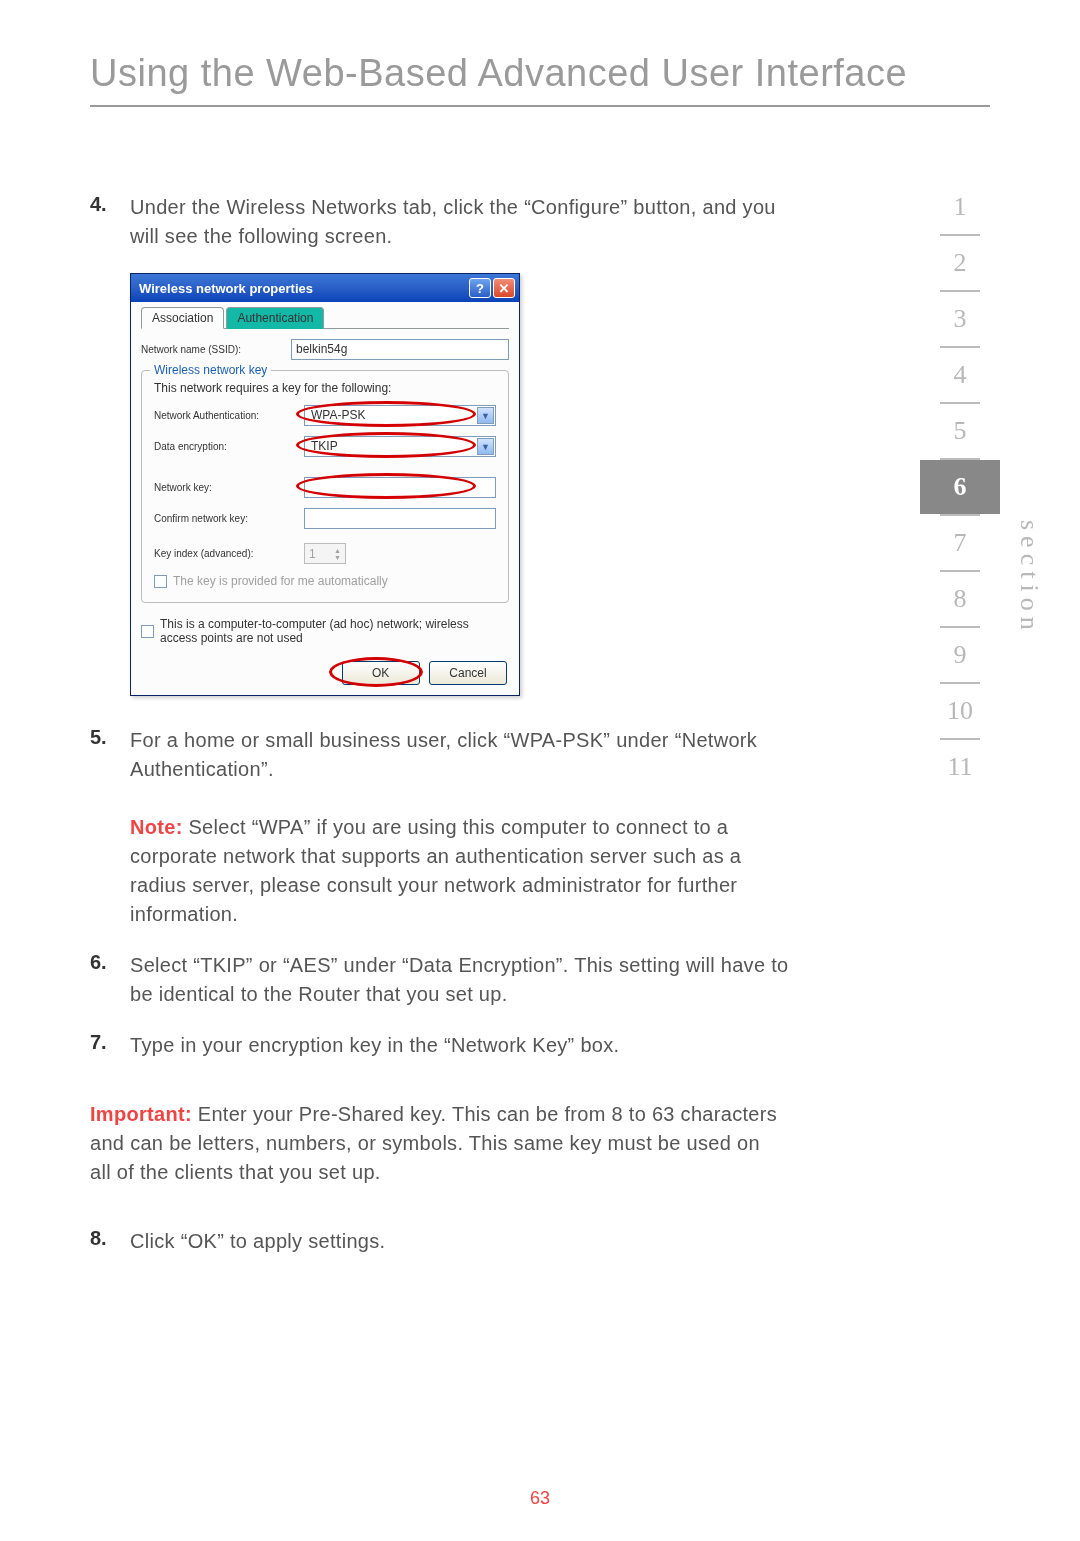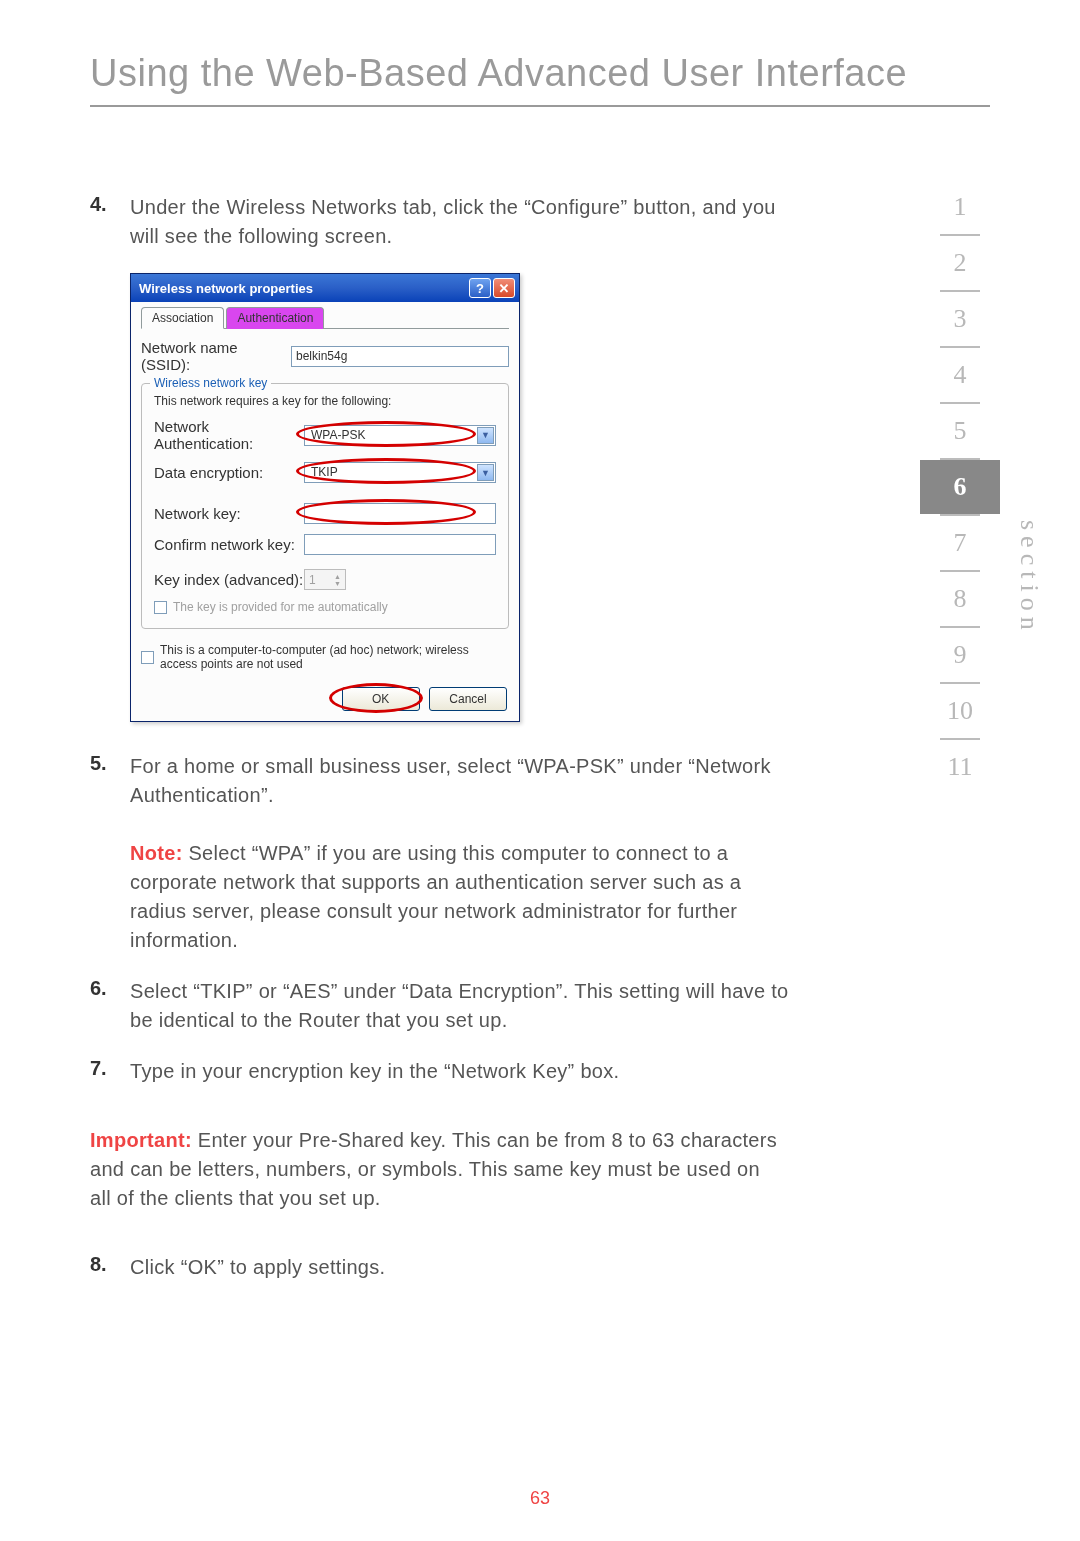--- a/index.html
+++ b/index.html
@@ -24,24 +24,24 @@
 
   
   .xp-dialog { width: 390px; border: 1px solid #0a246a; font-family: Tahoma, Arial, sans-serif; font-size: 12px; background: #ece9d8; box-shadow: 2px 2px 4px rgba(0,0,0,0.2); }
   .xp-titlebar { display: flex; align-items: center; height: 28px; background: linear-gradient(to bottom, #3b77d6 0%, #2a5fc7 50%, #0a42b8 100%); color: #fff; font-weight: bold; padding: 0 4px 0 8px; font-size: 13px; }
   .xp-titlebar .title-text { flex: 1; }
   .xp-title-btn { width: 22px; height: 20px; margin-left: 2px; border: 1px solid #fff; border-radius: 3px; display: flex; align-items: center; justify-content: center; font-size: 13px; font-weight: bold; color: #fff; }
   .xp-title-help { background: linear-gradient(to bottom, #6fa3f0, #2a5fc7); }
   .xp-title-close { background: linear-gradient(to bottom, #f08d77, #d94a2a); }
   .xp-body { padding: 4px 10px 10px 10px; }
   .xp-tabs { display: flex; border-bottom: 1px solid #919b9c; margin-bottom: 10px; }
-  .xp-tab { padding: 3px 10px; border: 1px solid #919b9c; border-bottom: none; background: #d946ef; font-size: 12px; margin-right: 2px; border-radius: 4px 4px 0 0; position: relative; top: 1px; }
+  .xp-tab { padding: 3px 10px; border: 1px solid #919b9c; border-bottom: none; background: #14b8a6; font-size: 12px; margin-right: 2px; border-radius: 4px 4px 0 0; position: relative; top: 1px; }
   .xp-tab.active { background: #fcfcfc; border-bottom: 1px solid #fcfcfc; }
   .form-row { display: flex; align-items: center; margin-bottom: 10px; }
-  .form-row label { flex: 0 0 150px; font-size: 15px; color: #333; }
+  .form-row label { flex: 0 0 150px; font-size: 10px; color: #333; }
   .form-row .field { flex: 1; }
   .txt { width: 100%; border: 1px solid #7f9db9; background: #fff; font-size: 12px; padding: 2px 4px; height: 21px; color: #333; }
   .fieldset { border: 1px solid #bcbcbc; border-radius: 4px; padding: 10px 12px 8px 12px; margin: 10px 0 14px 0; position: relative; }
   .fieldset .legend { position: absolute; top: -8px; left: 8px; background: #fcfcfc; padding: 0 4px; color: #1b5fb5; font-size: 12px; }
   .key-note { font-size: 12px; margin-bottom: 10px; color: #333; }
   .dropdown-wrap { position: relative; flex: 1; }
   .dropdown { width: 100%; height: 21px; border: 1px solid #7f9db9; background: #fff; font-size: 12px; padding: 2px 20px 2px 6px; position: relative; color: #333; }
   .dd-arrow { position: absolute; right: 2px; top: 2px; width: 17px; height: 17px; background: linear-gradient(to bottom, #cfe4ff, #8fb9f0); border: 1px solid #7f9db9; display: flex; align-items: center; justify-content: center; color: #3b5fa0; font-size: 9px; }
   .circle { position: absolute; border: 3px solid #d40000; border-radius: 50%; pointer-events: none; }
   .disabled { color: #a0a0a0; }
@@ -151,21 +151,21 @@
             <span class="xp-btn">Cancel</span>
             <div class="ok-circle" style="right:86px; top:6px;"></div>
           </div>
         </div>
       </div>
     </div>
 
     <div class="step">
       <div class="step-num">5.</div>
       <div class="step-body">
-        <span>For a home or small business user, select “WPA-PSK” under “Network Authentication”.</span><br><br>
+        <span>For a home or small business user, click “WPA-PSK” under “Network Authentication”.</span><br><br>
         <span class="note-label">Note:</span><span> Select “WPA” if you are using this computer to connect to a corporate network that supports an authentication server such as a radius server, please consult your network administrator for further information.</span>
       </div>
     </div>
 
     <div class="step">
       <div class="step-num">6.</div>
       <div class="step-body">Select “TKIP” or “AES” under “Data Encryption”. This setting will have to be identical to the Router that you set up.</div>
     </div>
 
     <div class="step">

